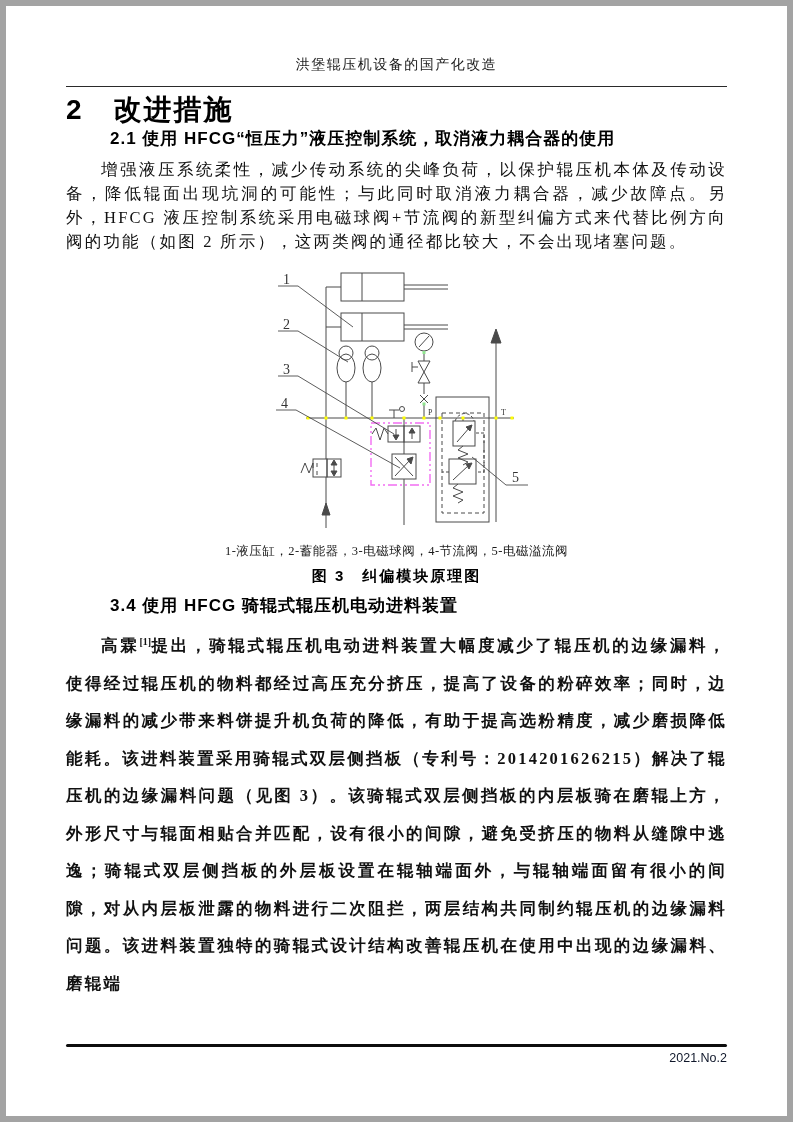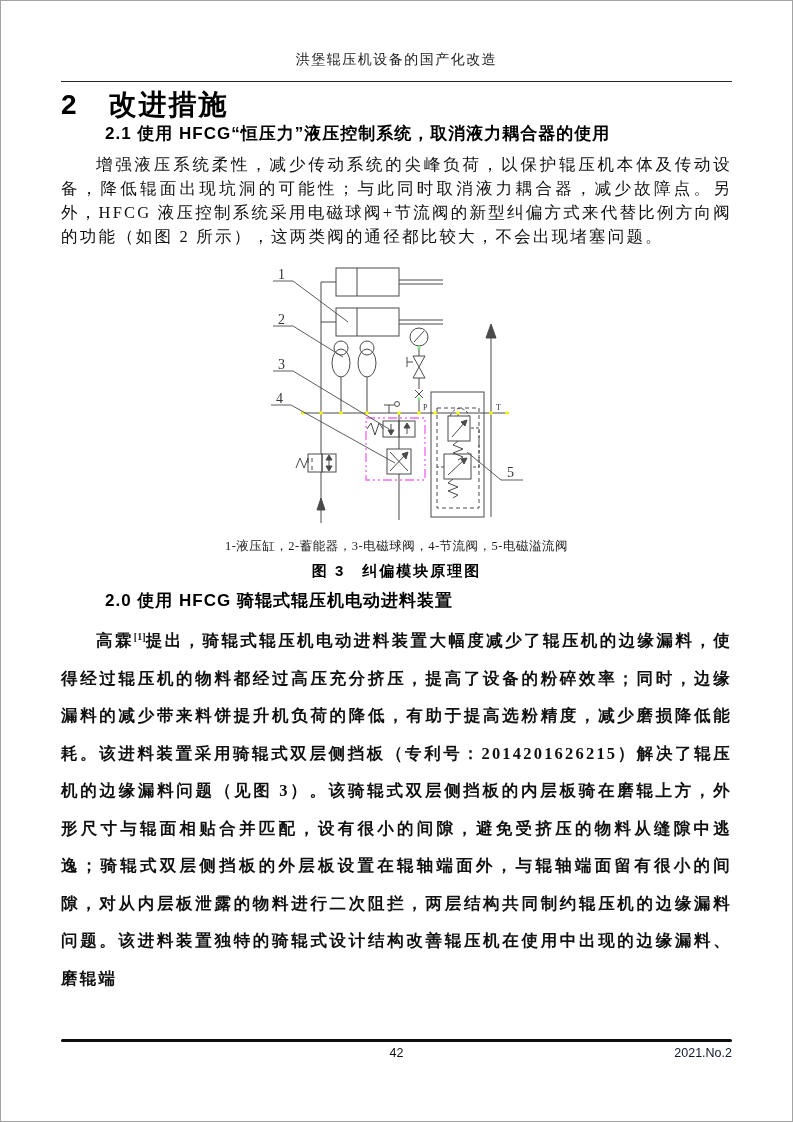--- a/index.html
+++ b/index.html
@@ -1,18 +1,18 @@
 <!DOCTYPE html>
 <html><head>
 <meta charset="utf-8">
 <style>
   html,body{margin:0;padding:0;background:#f2f2f2;}
   .page{
     position:relative;width:793px;height:1122px;background:#ffffff;
-    border:1px solid #a3a3a3;box-sizing:border-box;overflow:hidden;
+    border:6px solid #a3a3a3;box-sizing:border-box;overflow:hidden;
     font-family:"Liberation Serif", serif;color:#141414;
   }
   .content{padding:0 60px;}
   .running-title{
     padding-top:50px;text-align:center;font-size:14px;letter-spacing:1.5px;color:#1a1a1a;
   }
   .header-rule{margin:12px 0 0;border:none;border-top:1.5px solid #2a2a2a;}
   .h-sec{
     margin:10px 0 0;font-family:"Liberation Sans", sans-serif;font-weight:bold;
     font-size:28px;line-height:26px;letter-spacing:2px;color:#000;
@@ -203,22 +203,21 @@
         <text x="422" y="470" class="schem-port">P</text>
         <text x="495" y="470" class="schem-port">T</text>
       </svg>
 
       <div class="figcap">
         <div class="fig-legend">1-液压缸，2-蓄能器，3-电磁球阀，4-节流阀，5-电磁溢流阀</div>
         <div class="fig-title">图 3　纠偏模块原理图</div>
       </div>
     </div>
 
-    <h2 class="h-sub">2.0 使用 HFCG 骑辊式辊压机电动进料装置</h2>
+    <h2 class="h-sub">3.4 使用 HFCG 骑辊式辊压机电动进料装置</h2>
 
     <p class="para p2"><span>高霖</span><sup>[1]</sup><span>提出，骑辊式辊压机电动进料装置大幅度减少了辊压机的边缘漏料，使得经过辊压机的物料都经过高压充分挤压，提高了设备的粉碎效率；同时，边缘漏料的减少带来料饼提升机负荷的降低，有助于提高选粉精度，减少磨损降低能耗。该进料装置采用骑辊式双层侧挡板（专利号：2014201626215）解决了辊压机的边缘漏料问题（见图 3）。该骑辊式双层侧挡板的内层板骑在磨辊上方，外形尺寸与辊面相贴合并匹配，设有很小的间隙，避免受挤压的物料从缝隙中逃逸；骑辊式双层侧挡板的外层板设置在辊轴端面外，与辊轴端面留有很小的间隙，对从内层板泄露的物料进行二次阻拦，两层结构共同制约辊压机的边缘漏料问题。该进料装置独特的骑辊式设计结构改善辊压机在使用中出现的边缘漏料、磨辊端</span></p>
   </div>
 
   <div class="footer-rule"></div>
-  <div class="footer-page">42</div>
   <div class="footer-issue">2021.No.2</div>
 
 </div>
 
 </body></html>

